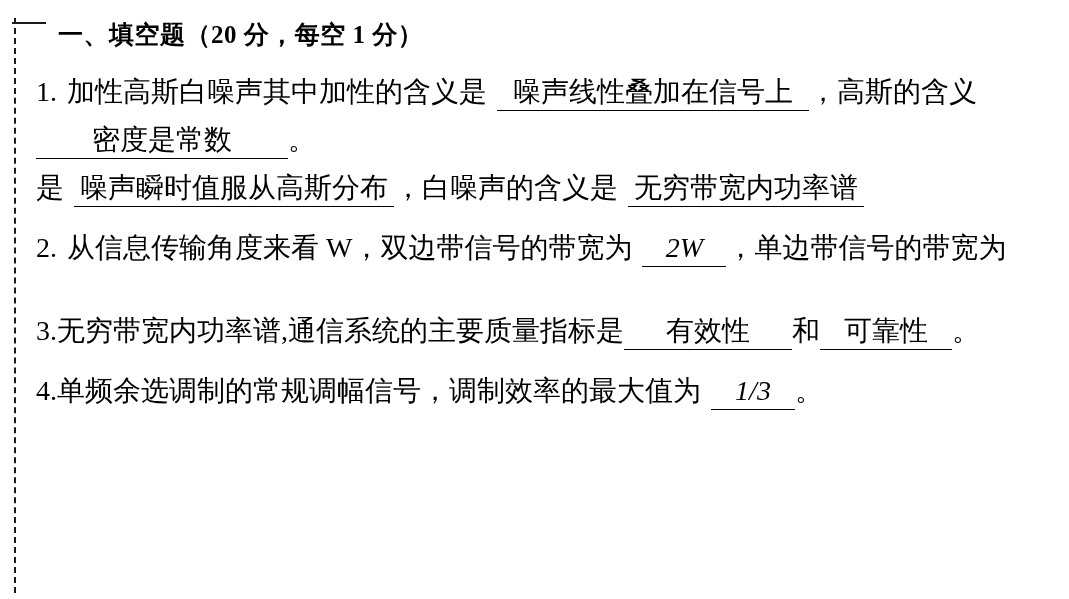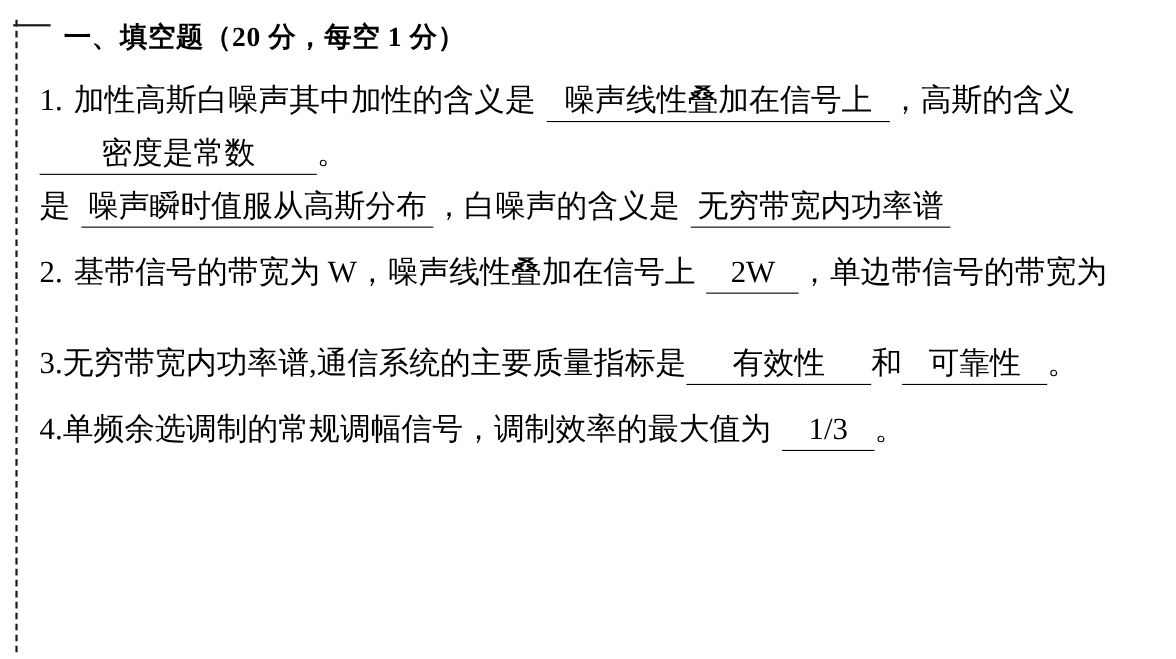--- a/index.html
+++ b/index.html
@@ -73,21 +73,21 @@
     display: inline-block;
     border-bottom: 1.6px solid #000;
     text-align: center;
     padding: 0 6px 1px 6px;
     line-height: 1.25;
     vertical-align: baseline;
   }
   .blank.w-wide   { min-width: 300px; }
   .blank.w-med    { min-width: 240px; }
   .blank.w-sm     { min-width: 120px; margin-top: 28px; }
-  .blank.w-xs     { min-width: 72px; }
+  .blank.w-xs     { min-width: 72px; font-style: italic; }
   .blank.w-xxs    { min-width: 56px; }
   .blank.w-tail   { min-width: 150px; }
   .blank.pre-pad  { padding-left: 24px; padding-right: 24px; }
   .latin { font-family: "Liberation Serif", "DejaVu Serif", serif; }
   .sp { display: inline-block; width: 10px; }
 </style>
 </head>
 <body>
 
 <div class="page">
@@ -106,21 +106,21 @@
       <span class="body indent-1">
         <span class="blank w-med">密度是常数</span><span>。</span>
       </span>
       <span class="body indent-1">
         <span>是</span><span class="sp"></span><span class="blank w-wide">噪声瞬时值服从高斯分布</span><span>，白噪声的含义是</span><span class="sp"></span><span class="blank w-tail">无穷带宽内功率谱</span>
       </span>
     </div>
 
     <div class="q">
       <span class="body">
-        <span class="num">2.</span><span class="sp"></span><span>基带信号的带宽为 W，噪声线性叠加在信号上</span><span class="sp"></span><span class="blank w-xs latin">2W</span><span>，单边带信号的带宽为</span>
+        <span class="num">2.</span><span class="sp"></span><span>从信息传输角度来看 W，双边带信号的带宽为</span><span class="sp"></span><span class="blank w-xs latin">2W</span><span>，单边带信号的带宽为</span>
       </span>
     </div>
 
     <div class="q">
       <span class="body">
         <span class="num">3.</span><span>无穷带宽内功率谱,通信系统的主要质量指标是</span><span class="blank w-sm pre-pad">有效性</span><span>和</span><span class="blank w-sm">可靠性</span><span>。</span>
       </span>
     </div>
 
     <div class="q">

